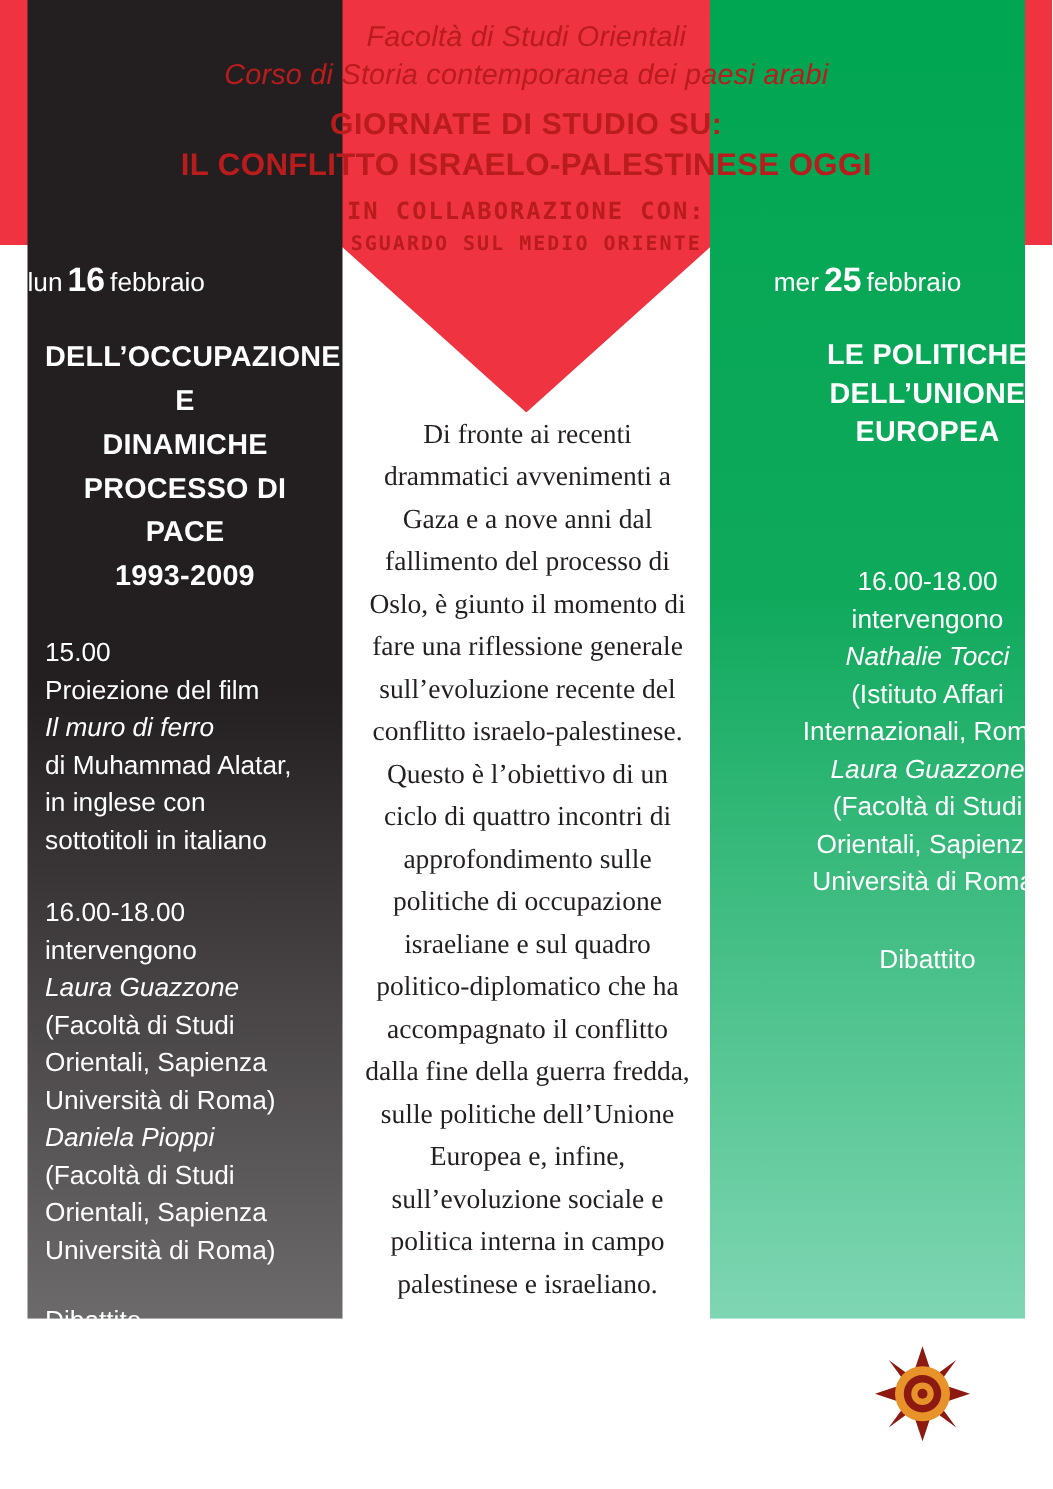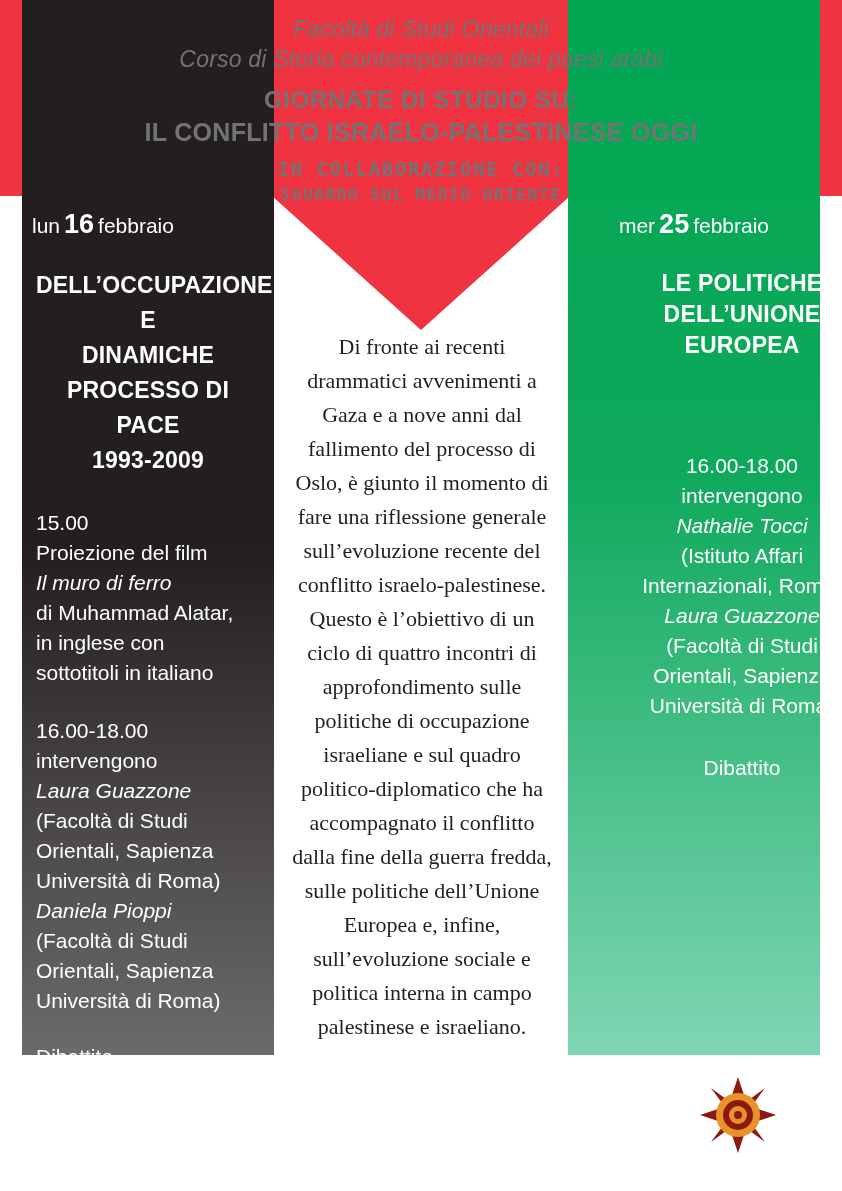--- a/index.html
+++ b/index.html
@@ -55,21 +55,21 @@
   }
 
   
   .header-text {
     position: absolute;
     left: 0;
     top: 14px;
     width: 842px;
     z-index: 5;
     text-align: center;
-    color: #737373;
+    color: #b91c1c;
   }
   .hdr-line1, .hdr-line2 {
     font-style: italic;
     font-size: 23px;
     letter-spacing: 0.2px;
     line-height: 30px;
   }
   .hdr-line3 {
     margin-top: 10px;
     font-weight: bold;
@@ -105,21 +105,21 @@
     z-index: 6;
     color: #ffffff;
     font-size: 21px;
     white-space: nowrap;
   }
   .date-row .daynum {
     font-size: 27px;
     font-weight: bold;
     padding: 0 4px;
   }
-  .date-left { left: 32px; top: 209px; width: 252px; text-align: left; padding-left: 0; }
+  .date-left { left: 22px; top: 209px; width: 252px; text-align: left; padding-left: 0; }
   .date-right { left: 568px; top: 209px; width: 252px; text-align: center; }
 
   
   .left-body {
     position: absolute;
     left: 22px;
     top: 268px;
     width: 252px;
     z-index: 6;
     color: #ffffff;

